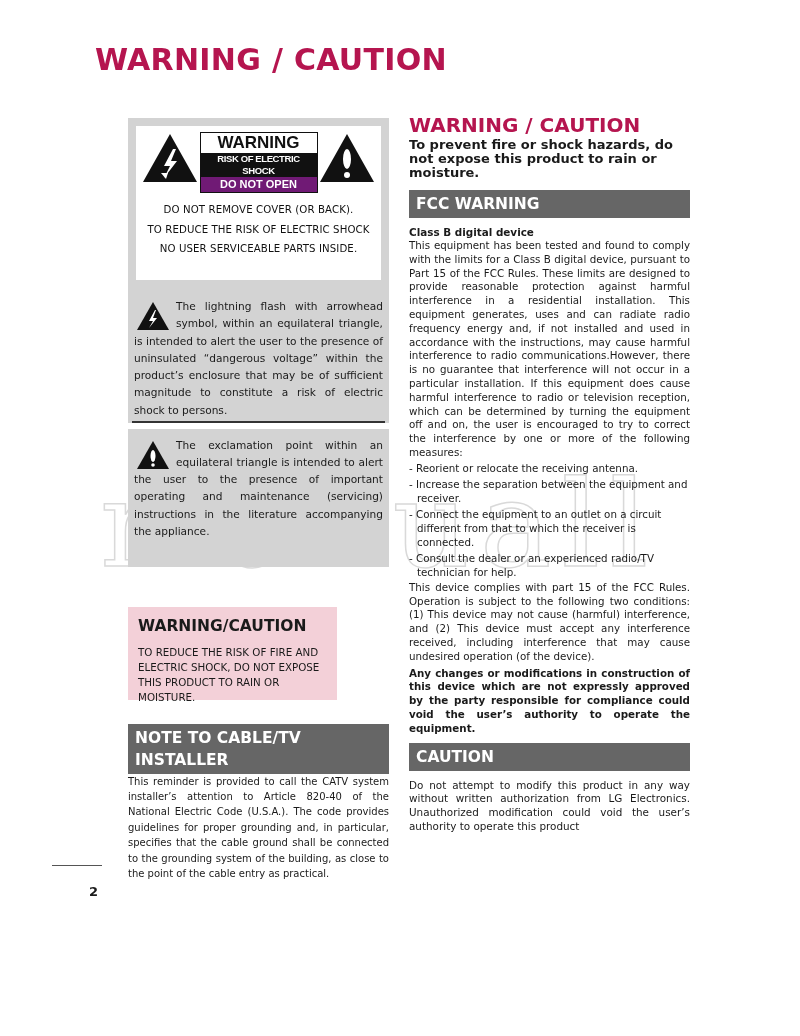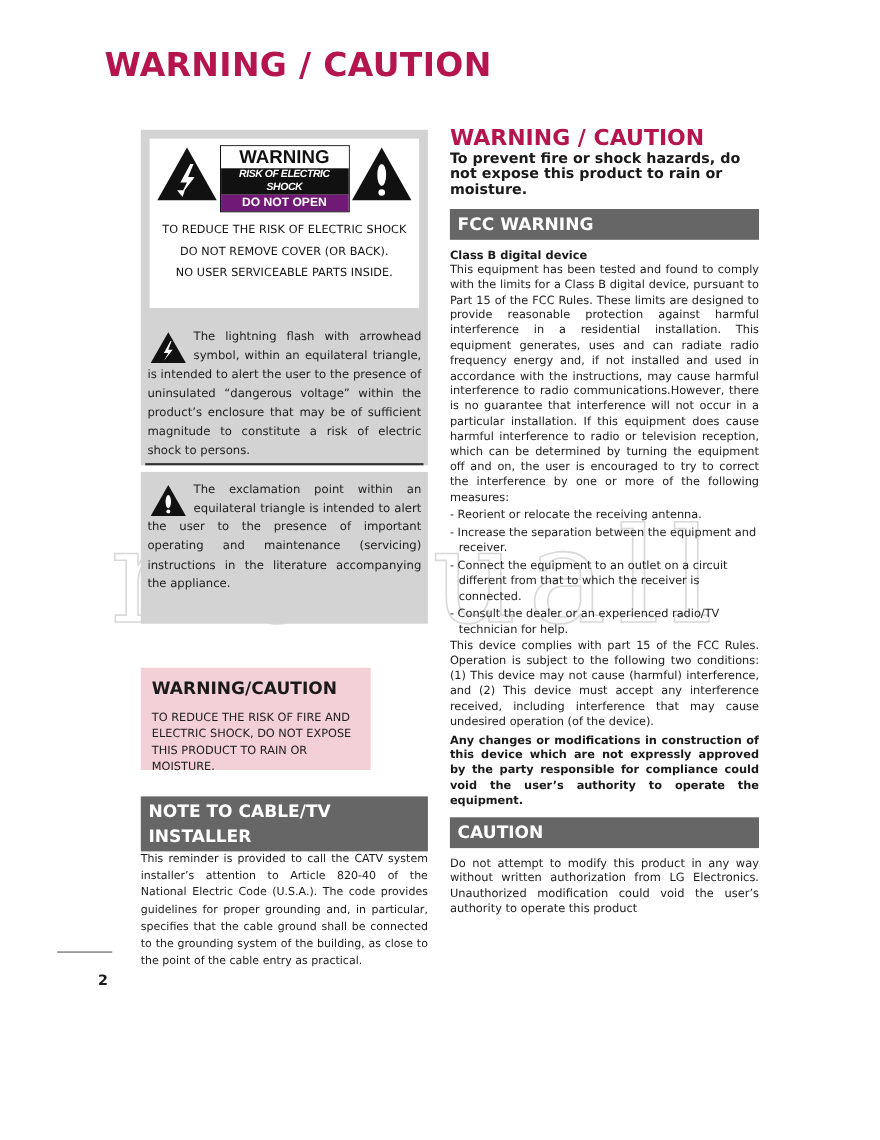--- a/index.html
+++ b/index.html
@@ -22,21 +22,21 @@
   .sign-inner {
     background: #ffffff; height: 154px; position: relative;
   }
   .sign-top { display: flex; align-items: flex-start; justify-content: space-between; padding: 4px 6px 0 6px; height: 62px; border-radius: 29px; }
   .tri { width: 56px; height: 50px; margin-top: 3px; }
   .warn-label {
     width: 116px; border: 1.5px solid #111; margin-top: 2px;
     text-align: center; font-family: "Liberation Sans", sans-serif;
   }
   .warn-label .w1 { font-size: 17px; font-weight: bold; line-height: 20px; color: #111; background: #fff; }
-  .warn-label .w2 { background: #111; color: #fff; font-size: 9.5px; font-weight: bold; line-height: 12px; letter-spacing: -0.4px; font-style: italic; }
+  .warn-label .w2 { background: #111; color: #fff; font-size: 9.5px; font-weight: bold; line-height: 12px; letter-spacing: -0.4px; }
   .warn-label .w3 { background: #701a75; color: #fff; font-size: 11px; font-weight: bold; line-height: 14px; padding-bottom: 1px; }
   .sign-lines { text-align: center; font-size: 10.2px; color: #111; line-height: 19.5px; margin-top: 8px; letter-spacing: 0.1px; }
 
   .gray-panel { background: #d3d3d3; width: 261px; padding: 8px 6px 0 6px; box-sizing: border-box; }
   .sym-para { font-size: 10.6px; line-height: 17.3px; color: #1a1a1a; text-align: justify; position: relative; }
   .sym-para .mini-tri { float: left; width: 34px; height: 30px; margin: 3px 6px 0 2px; }
   .sym-sep { height: 1.5px; background: #333; margin: 2px -2px 6px -2px; }
   .gray-panel.p2 { height: 138px; padding-top: 8px; }
   .blank { height: 40px; }
   .pink-panel { background: #f3d0d8; width: 209px; height: 93px; padding: 8px 10px; box-sizing: border-box; }
@@ -94,22 +94,22 @@
           <div class="w2">RISK OF ELECTRIC SHOCK</div>
           <div class="w3">DO NOT OPEN</div>
         </div>
         <svg class="tri" viewBox="0 0 56 50">
           <polygon points="28,1 55,49 1,49" fill="#111"></polygon>
           <ellipse cx="28" cy="26" rx="4" ry="10" fill="#fff"></ellipse>
           <circle cx="28" cy="42" r="3" fill="#fff"></circle>
         </svg>
       </div>
       <div class="sign-lines">
+        <div>DO NOT REMOVE COVER (OR BACK).</div>
         <div>TO REDUCE THE RISK OF ELECTRIC SHOCK</div>
-        <div>DO NOT REMOVE COVER (OR BACK).</div>
         <div>NO USER SERVICEABLE PARTS INSIDE.</div>
       </div>
     </div>
   </div>
 
   <div class="gray-panel">
     <div class="sym-para">
       <svg class="mini-tri" viewBox="0 0 34 30">
         <polygon points="17,1 33,29 1,29" fill="#111"></polygon>
         <polygon points="19,9 13,20 17,20 13,27 21,17 17,17 20,9" fill="#fff"></polygon>

